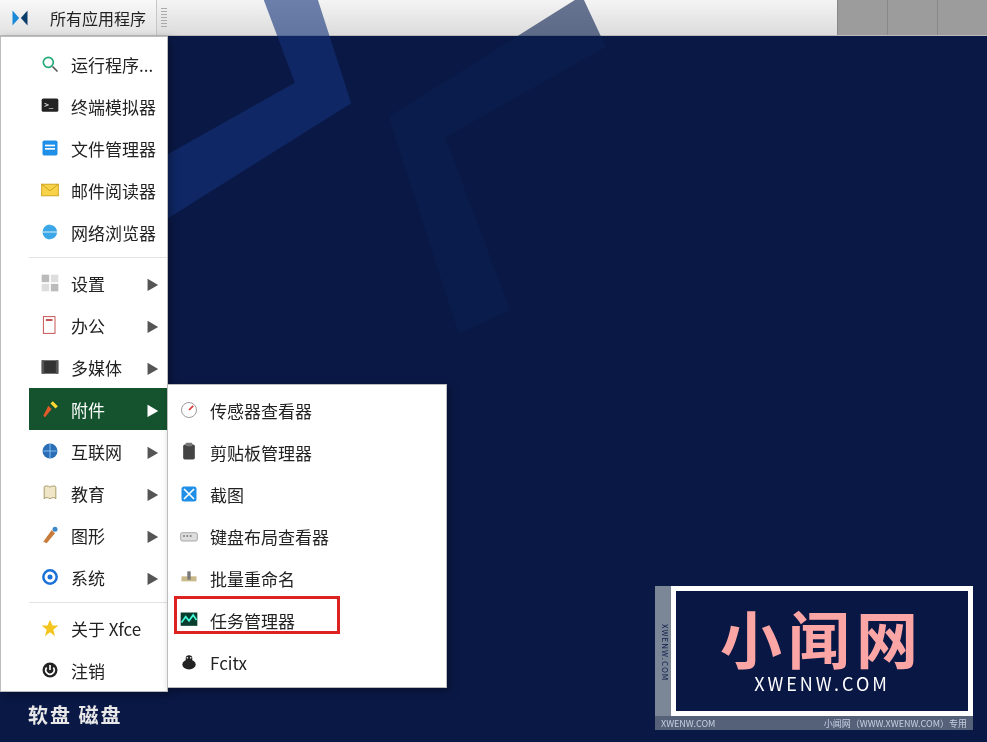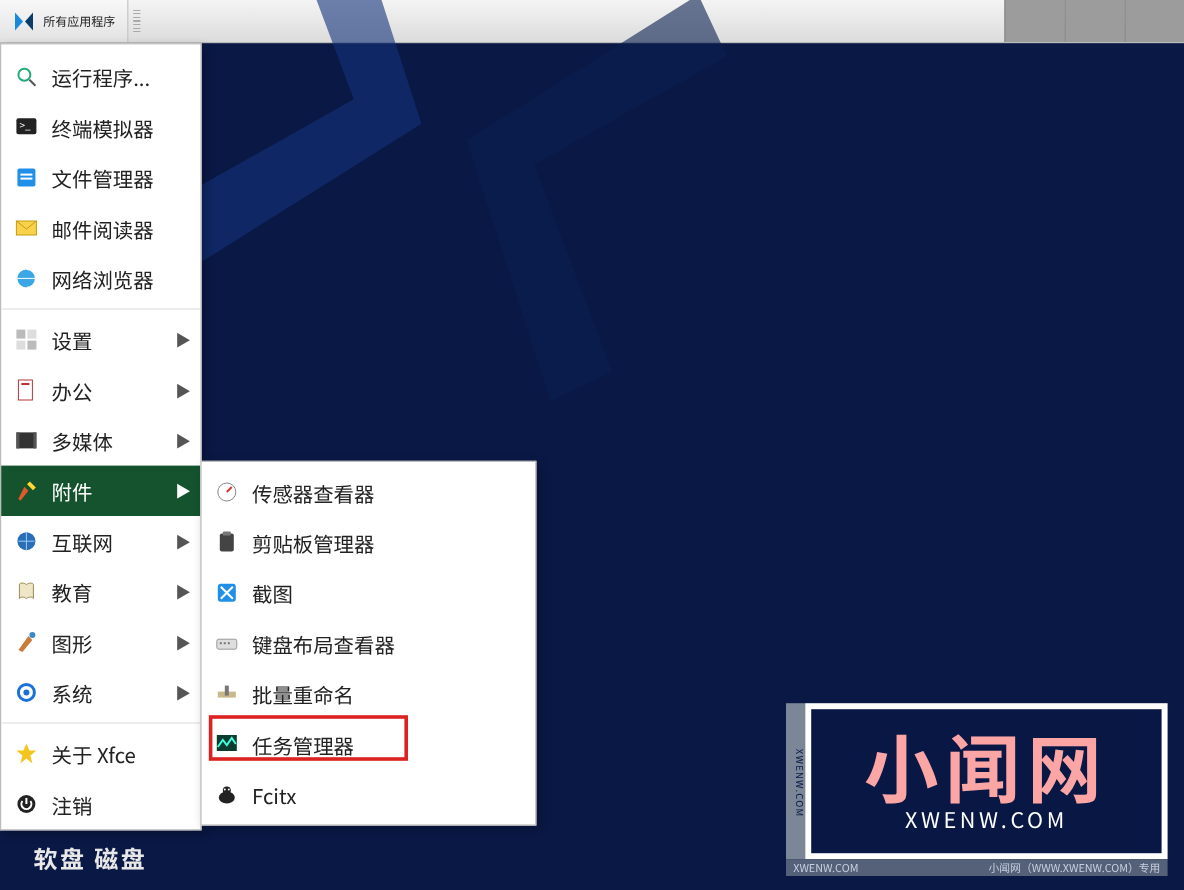--- a/index.html
+++ b/index.html
@@ -10,25 +10,25 @@
     position: relative; overflow: hidden;
   }
   
   .taskbar {
     position: absolute; left: 0; top: 0; width: 987px; height: 36px;
     background: linear-gradient(#f4f4f4,#dcdcdc);
     border-bottom: 1px solid #bbb;
     display: flex; align-items: center;
   }
   .taskbar .app-button {
-    display: flex; align-items: center; gap: 6px;
+    display: flex; align-items: center; gap: 20px;
     padding: 0 10px; height: 100%;
     background: linear-gradient(#f8f8f8,#e2e2e2);
     border-right: 1px solid #c6c6c6;
-    font-size: 10px; color: #222; cursor: pointer;
+    font-size: 16px; color: #222; cursor: pointer;
   }
   .taskbar .app-button svg { width: 20px; height: 20px; }
   .taskbar .handle {
     width: 6px; height: 20px; margin-left: 4px;
     background: repeating-linear-gradient(
       to bottom,#aaa 0 1px,transparent 1px 3px);
   }
   .taskbar .right-blocks {
     margin-left: auto; display: flex; height: 100%;
   }
@@ -44,20 +44,21 @@
     transform: rotate(20deg);
   }
 
   
   .menu {
     position: absolute; left: 0; top: 36px;
     width: 168px; background: #fff;
     border: 1px solid #bcbcbc;
     box-shadow: 3px 3px 8px rgba(0,0,0,0.3);
     padding-top: 6px;
+    padding-left: 28px;
   }
   .menu-item {
     display: flex; align-items: center;
     height: 42px; padding: 0 10px 0 10px;
     font-size: 17px; color: #222; cursor: pointer;
     position: relative;
   }
   .menu-item.highlight {
     background: #14532d; color: #fff;
   }

